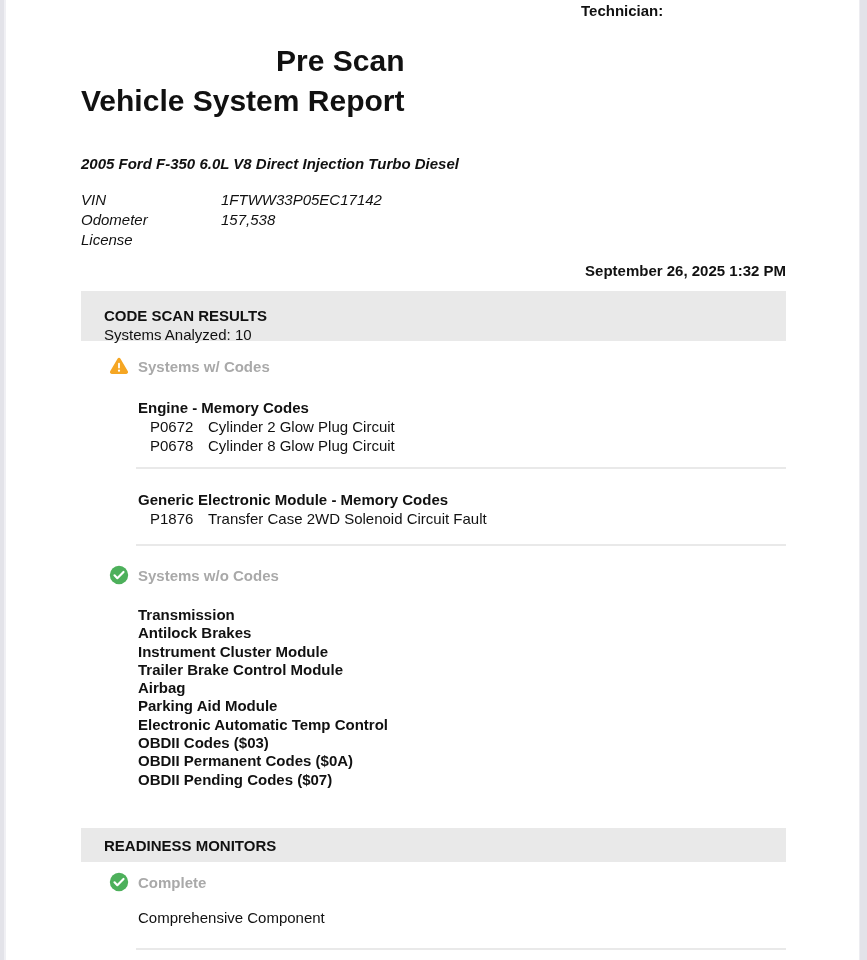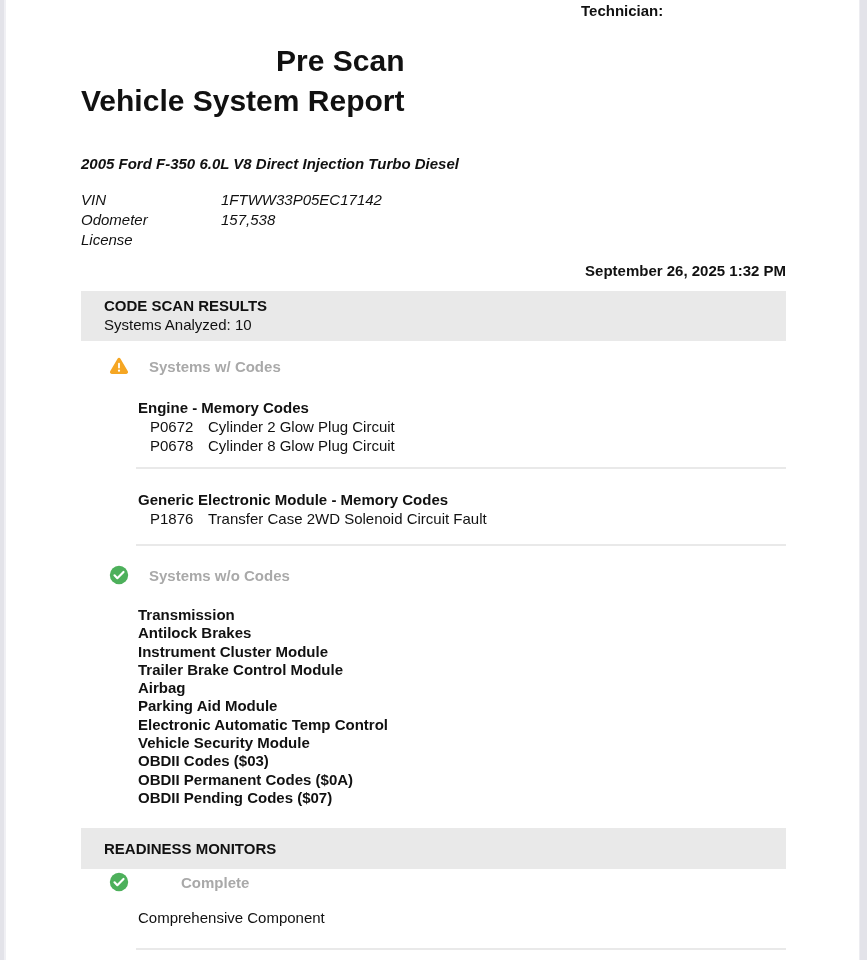--- a/index.html
+++ b/index.html
@@ -23,30 +23,30 @@
 
   .vehicle-block { position: absolute; left: 81px; top: 154px; width: 705px; font-size: 15px; line-height: 20px; }
   .vehicle-desc { font-weight: bold; margin-bottom: 16px; font-style: italic; }
   .info-row { display: flex; font-style: italic; }
   .info-label { width: 140px; }
   .info-value { flex: 1; }
 
   .report-date { position: absolute; left: 81px; top: 262px; width: 705px; text-align: right; font-size: 15px; font-weight: bold; }
 
   .banner { position: absolute; left: 81px; width: 705px; background: #e9e9e9; padding-left: 23px; font-size: 15px; }
-  .banner-1 { top: 291px; height: 50px; padding-top: 5px; line-height: 19px; }
-  .banner-2 { top: 828px; height: 41px; display: flex; align-items: center; }
+  .banner-1 { top: 291px; height: 50px; padding-top: 15px; line-height: 19px; }
+  .banner-2 { top: 828px; height: 34px; display: flex; align-items: center; }
   .banner-title { font-weight: bold; }
 
   .status-row { position: absolute; display: flex; align-items: center; }
   .status-icon { width: 20px; height: 20px; flex: 0 0 20px; }
-  .status-label { margin-left: 20px; font-size: 15px; font-weight: bold; color: #a9a9a9; }
+  .status-label { margin-left: 9px; font-size: 15px; font-weight: bold; color: #a9a9a9; }
   .row-warning  { left: 109px; top: 356px; }
   .row-nocodes  { left: 109px; top: 565px; }
-  .row-complete { left: 109px; top: 872px; gap: 32px; }
+  .row-complete { left: 109px; top: 872px; }
 
   .codes-group { position: absolute; left: 138px; width: 648px; font-size: 15px; line-height: 19px; }
   .group-1 { top: 398px; }
   .group-2 { top: 490px; }
   .group-title { font-weight: bold; }
   .code-row { display: flex; margin-left: 12px; }
   .code-id { width: 58px; }
   .code-desc { flex: 1; }
 
   .divider { position: absolute; left: 136px; width: 650px; height: 0; border-top: 2px solid #e9e9e9; }
@@ -140,21 +140,20 @@
     </div>
 
     <div class="systems-list">
       <div>Transmission</div>
       <div>Antilock Brakes</div>
       <div>Instrument Cluster Module</div>
       <div>Trailer Brake Control Module</div>
       <div>Airbag</div>
       <div>Parking Aid Module</div>
       <div>Electronic Automatic Temp Control</div>
-      <div>Vehicle Security Module</div>
       <div>OBDII Codes ($03)</div>
       <div>OBDII Permanent Codes ($0A)</div>
       <div>OBDII Pending Codes ($07)</div>
     </div>
 
     <div class="banner banner-2">
       <div class="banner-title">READINESS MONITORS</div>
     </div>
 
     <div class="status-row row-complete">

